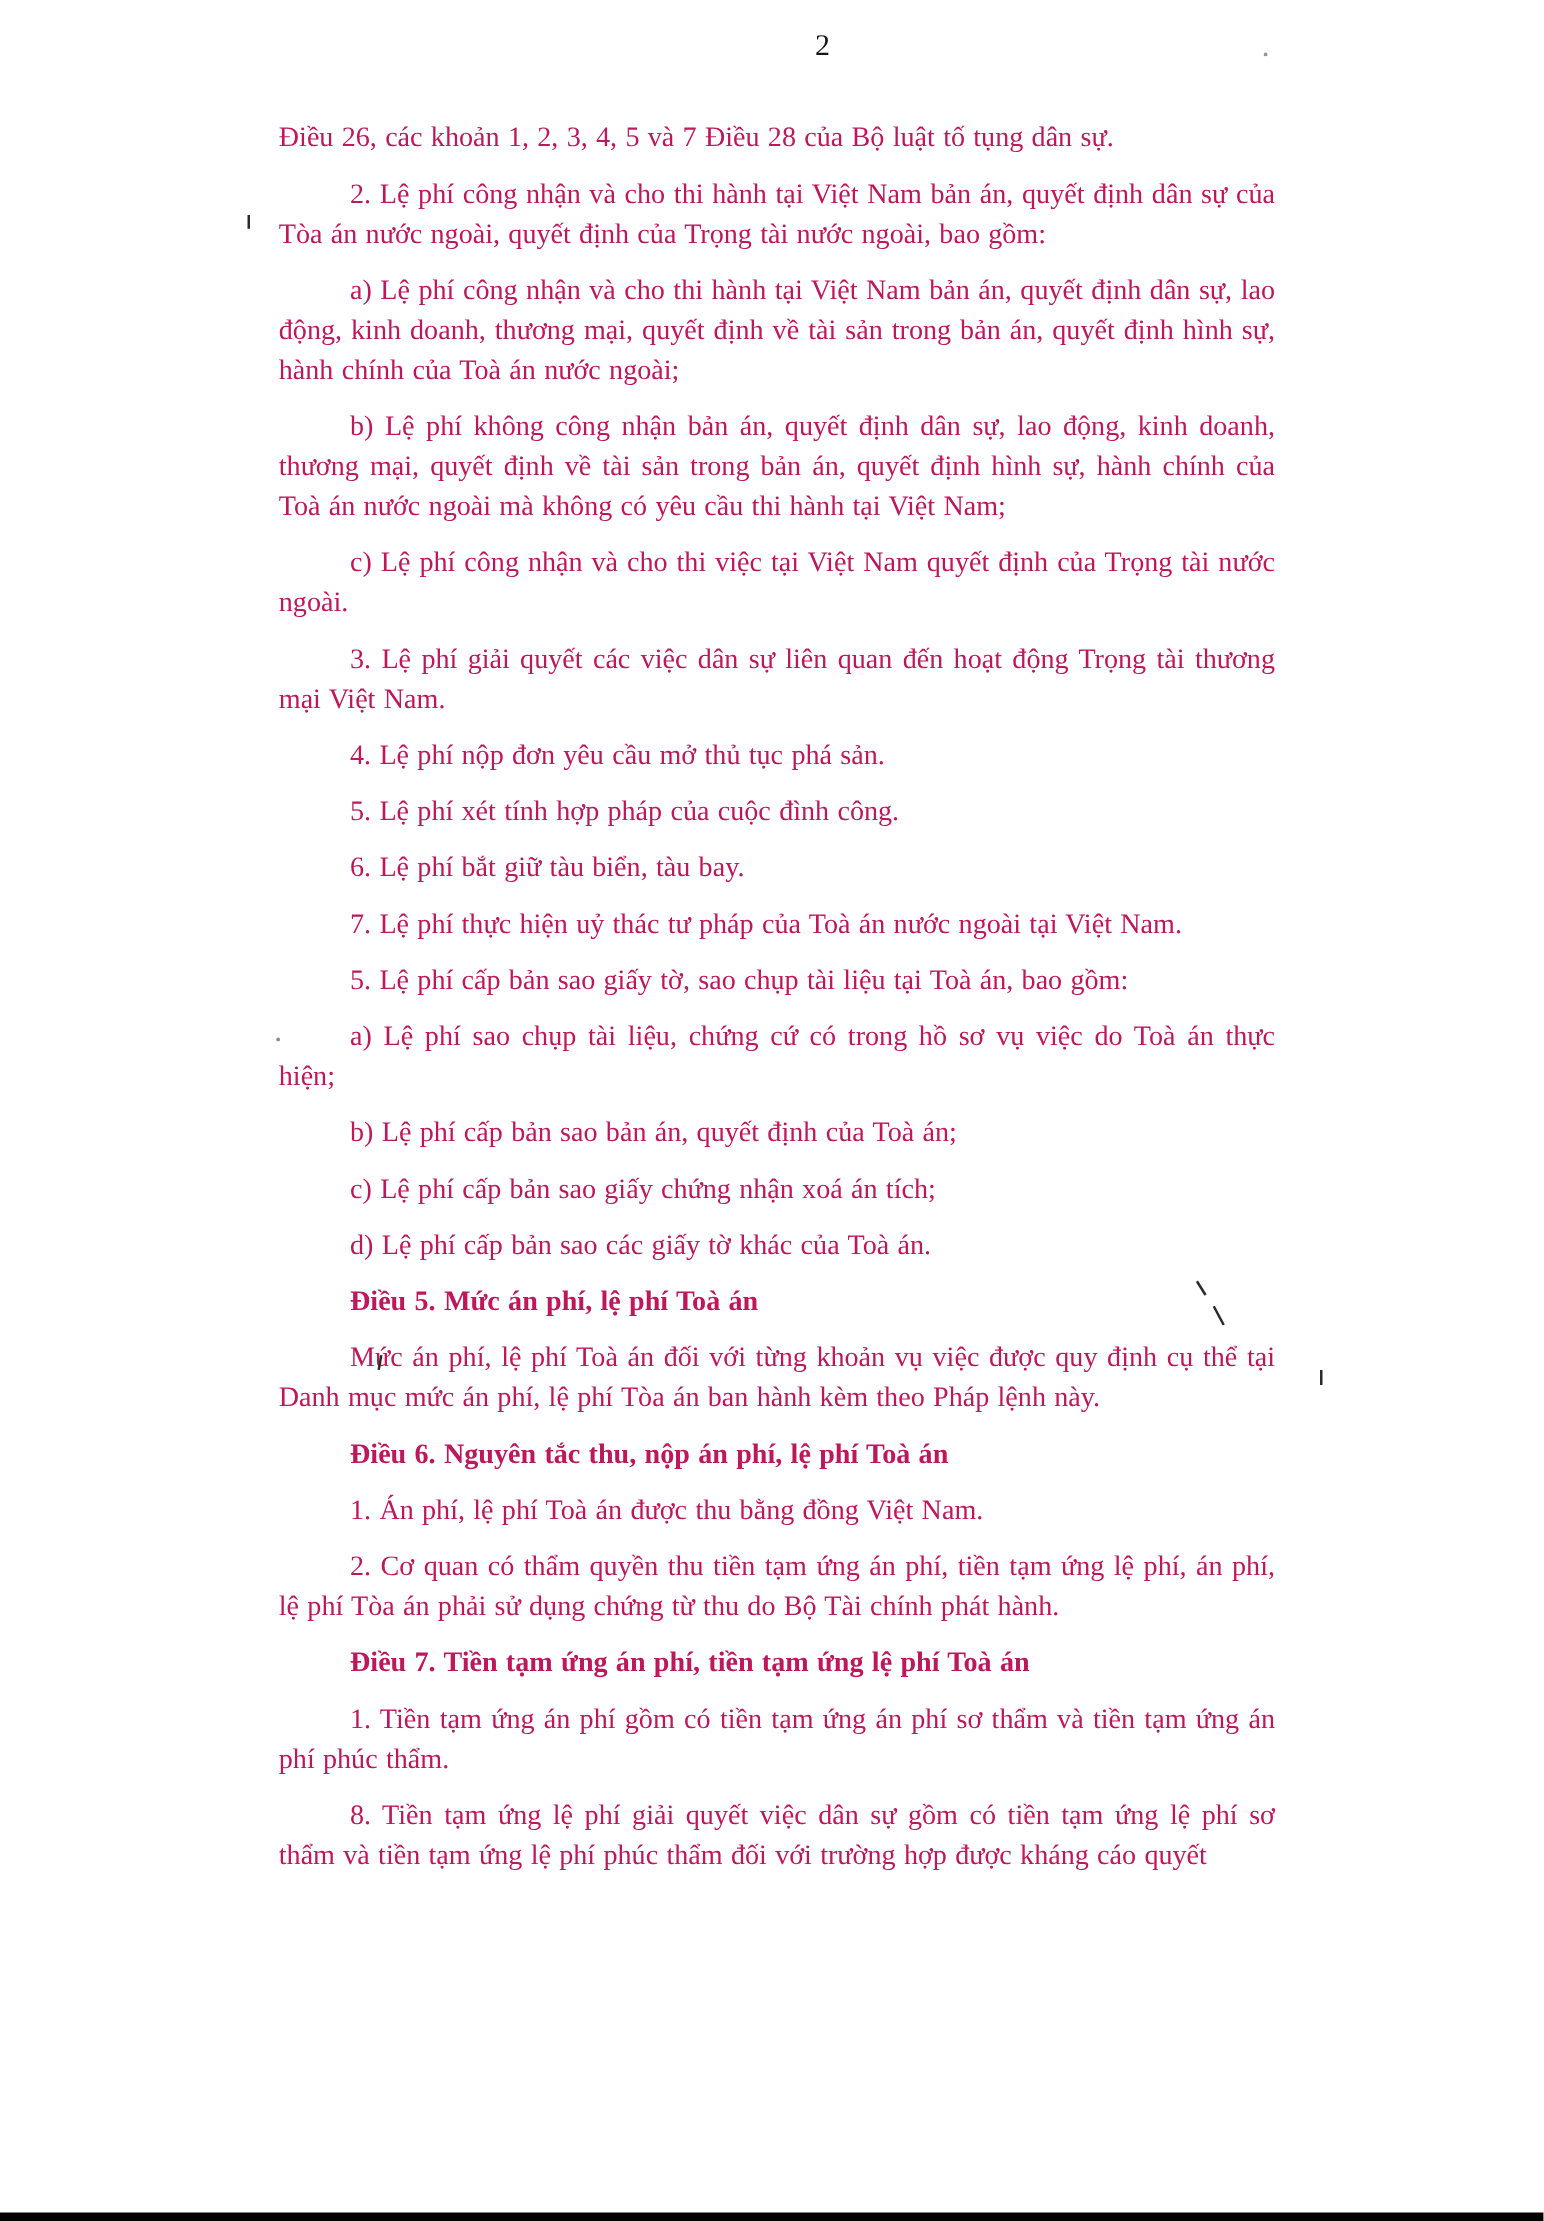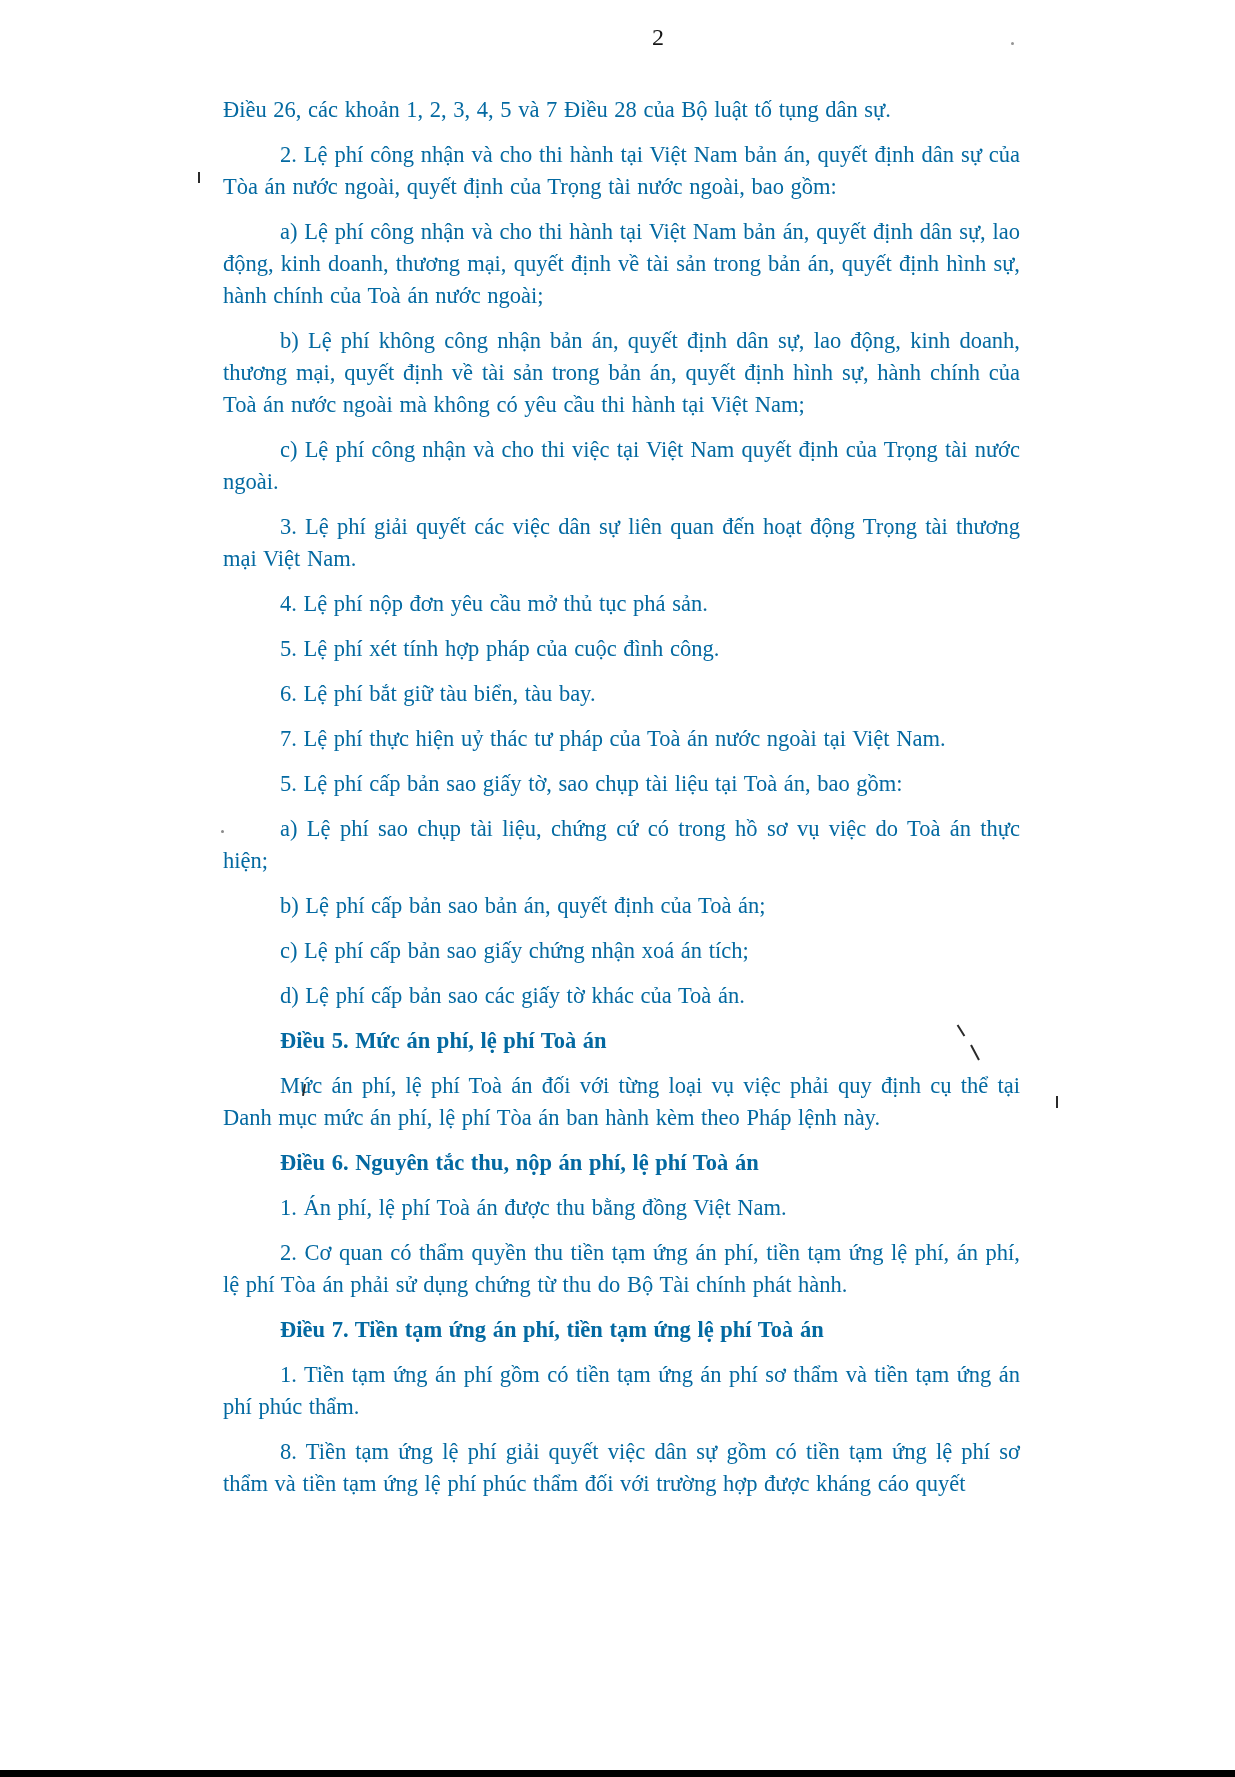--- a/index.html
+++ b/index.html
@@ -29,21 +29,21 @@
     top: 94px;
     width: 797px;
   }
   p.para {
     margin: 13px 0 0 0;
     font-size: 22.5px;
     line-height: 32px;
     text-align: justify;
     text-indent: 57px;
     word-spacing: 1px;
-    color: #0369a1;
+    color: #be185d;
   }
   p.para.continuation {
     margin-top: 0;
     text-indent: 0;
   }
   p.para.heading {
     font-weight: bold;
     text-align: left;
     font-family: Liberation Serif, serif;
   }
@@ -85,21 +85,21 @@
       <p class="para body">4. Lệ phí nộp đơn yêu cầu mở thủ tục phá sản.</p>
       <p class="para body">5. Lệ phí xét tính hợp pháp của cuộc đình công.</p>
       <p class="para body">6. Lệ phí bắt giữ tàu biển, tàu bay.</p>
       <p class="para body">7. Lệ phí thực hiện uỷ thác tư pháp của Toà án nước ngoài tại Việt Nam.</p>
       <p class="para body">5. Lệ phí cấp bản sao giấy tờ, sao chụp tài liệu tại Toà án, bao gồm:</p>
       <p class="para body">a) Lệ phí sao chụp tài liệu, chứng cứ có trong hồ sơ vụ việc do Toà án thực hiện;</p>
       <p class="para body">b) Lệ phí cấp bản sao bản án, quyết định của Toà án;</p>
       <p class="para body">c) Lệ phí cấp bản sao giấy chứng nhận xoá án tích;</p>
       <p class="para body">d) Lệ phí cấp bản sao các giấy tờ khác của Toà án.</p>
       <p class="para heading">Điều 5. Mức án phí, lệ phí Toà án</p>
-      <p class="para body">Mức án phí, lệ phí Toà án đối với từng loại vụ việc phải quy định cụ thể tại Danh mục mức án phí, lệ phí Tòa án ban hành kèm theo Pháp lệnh này.</p>
+      <p class="para body">Mức án phí, lệ phí Toà án đối với từng khoản vụ việc được quy định cụ thể tại Danh mục mức án phí, lệ phí Tòa án ban hành kèm theo Pháp lệnh này.</p>
       <p class="para heading">Điều 6. Nguyên tắc thu, nộp án phí, lệ phí Toà án</p>
       <p class="para body">1. Án phí, lệ phí Toà án được thu bằng đồng Việt Nam.</p>
       <p class="para body">2. Cơ quan có thẩm quyền thu tiền tạm ứng án phí, tiền tạm ứng lệ phí, án phí, lệ phí Tòa án phải sử dụng chứng từ thu do Bộ Tài chính phát hành.</p>
       <p class="para heading">Điều 7. Tiền tạm ứng án phí, tiền tạm ứng lệ phí Toà án</p>
       <p class="para body">1. Tiền tạm ứng án phí gồm có tiền tạm ứng án phí sơ thẩm và tiền tạm ứng án phí phúc thẩm.</p>
       <p class="para body">8. Tiền tạm ứng lệ phí giải quyết việc dân sự gồm có tiền tạm ứng lệ phí sơ thẩm và tiền tạm ứng lệ phí phúc thẩm đối với trường hợp được kháng cáo quyết</p>
     </div>
 
   <div class="mark mark-dash-left"></div>
   <div class="mark mark-dot-left"></div>

